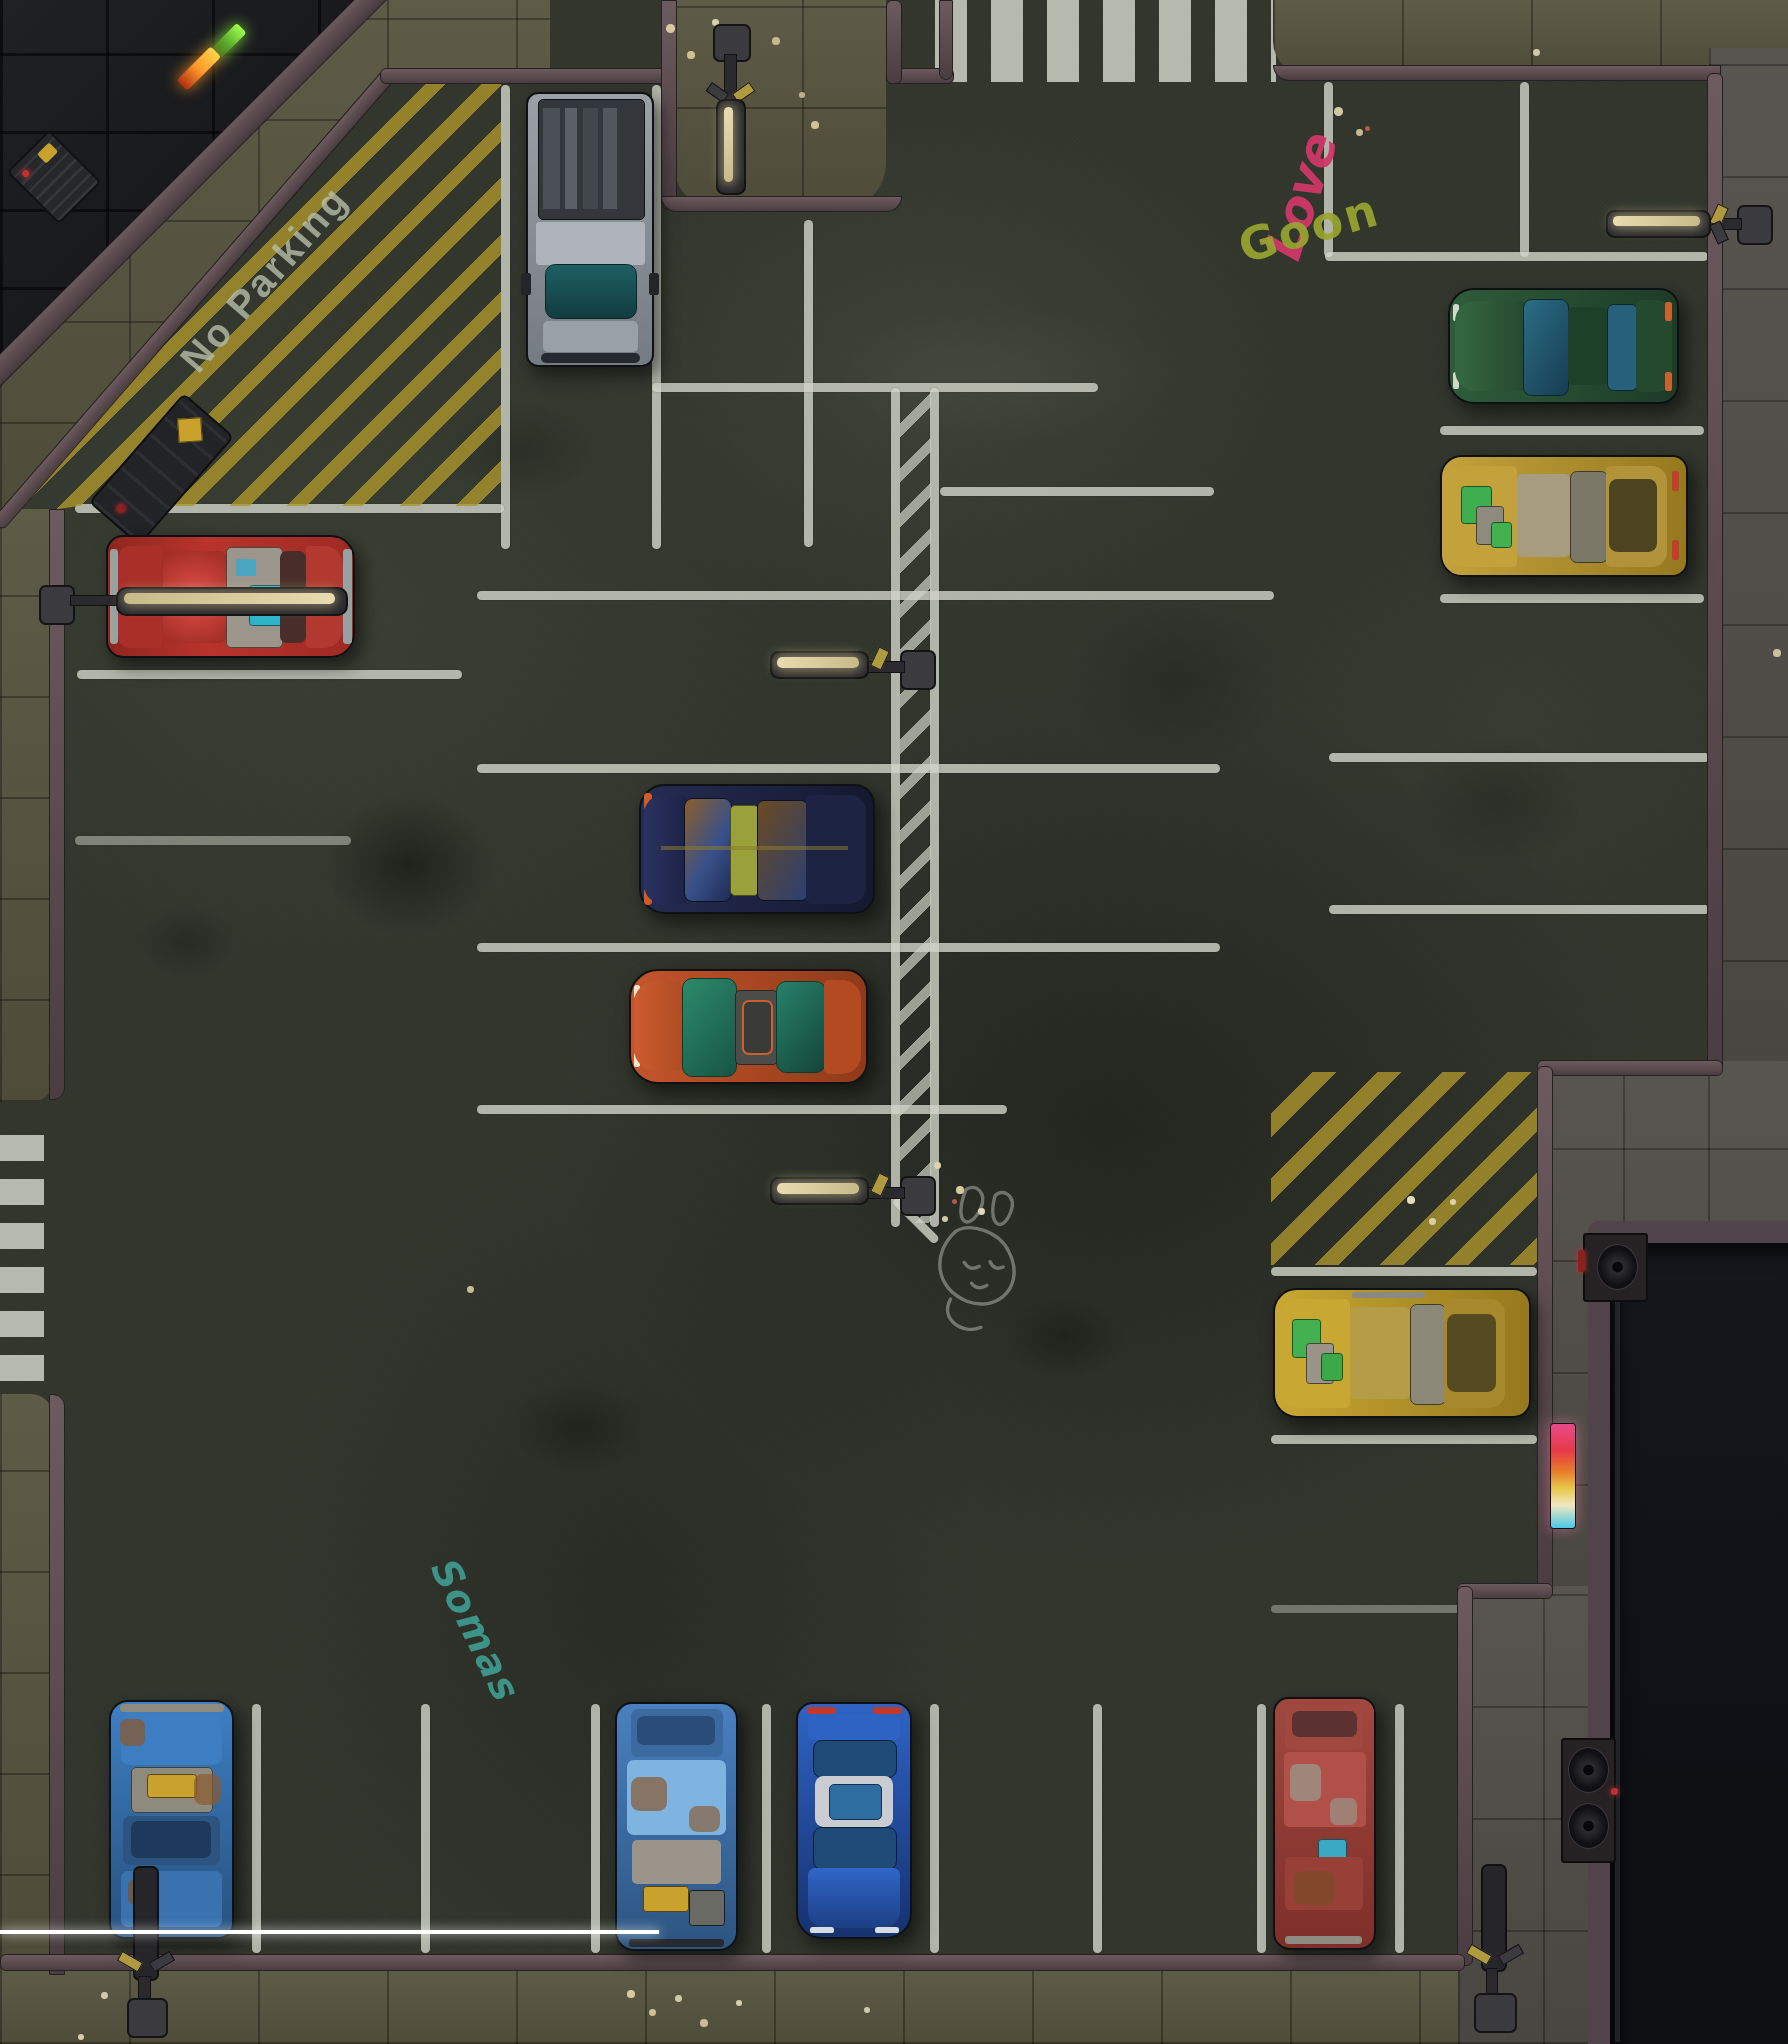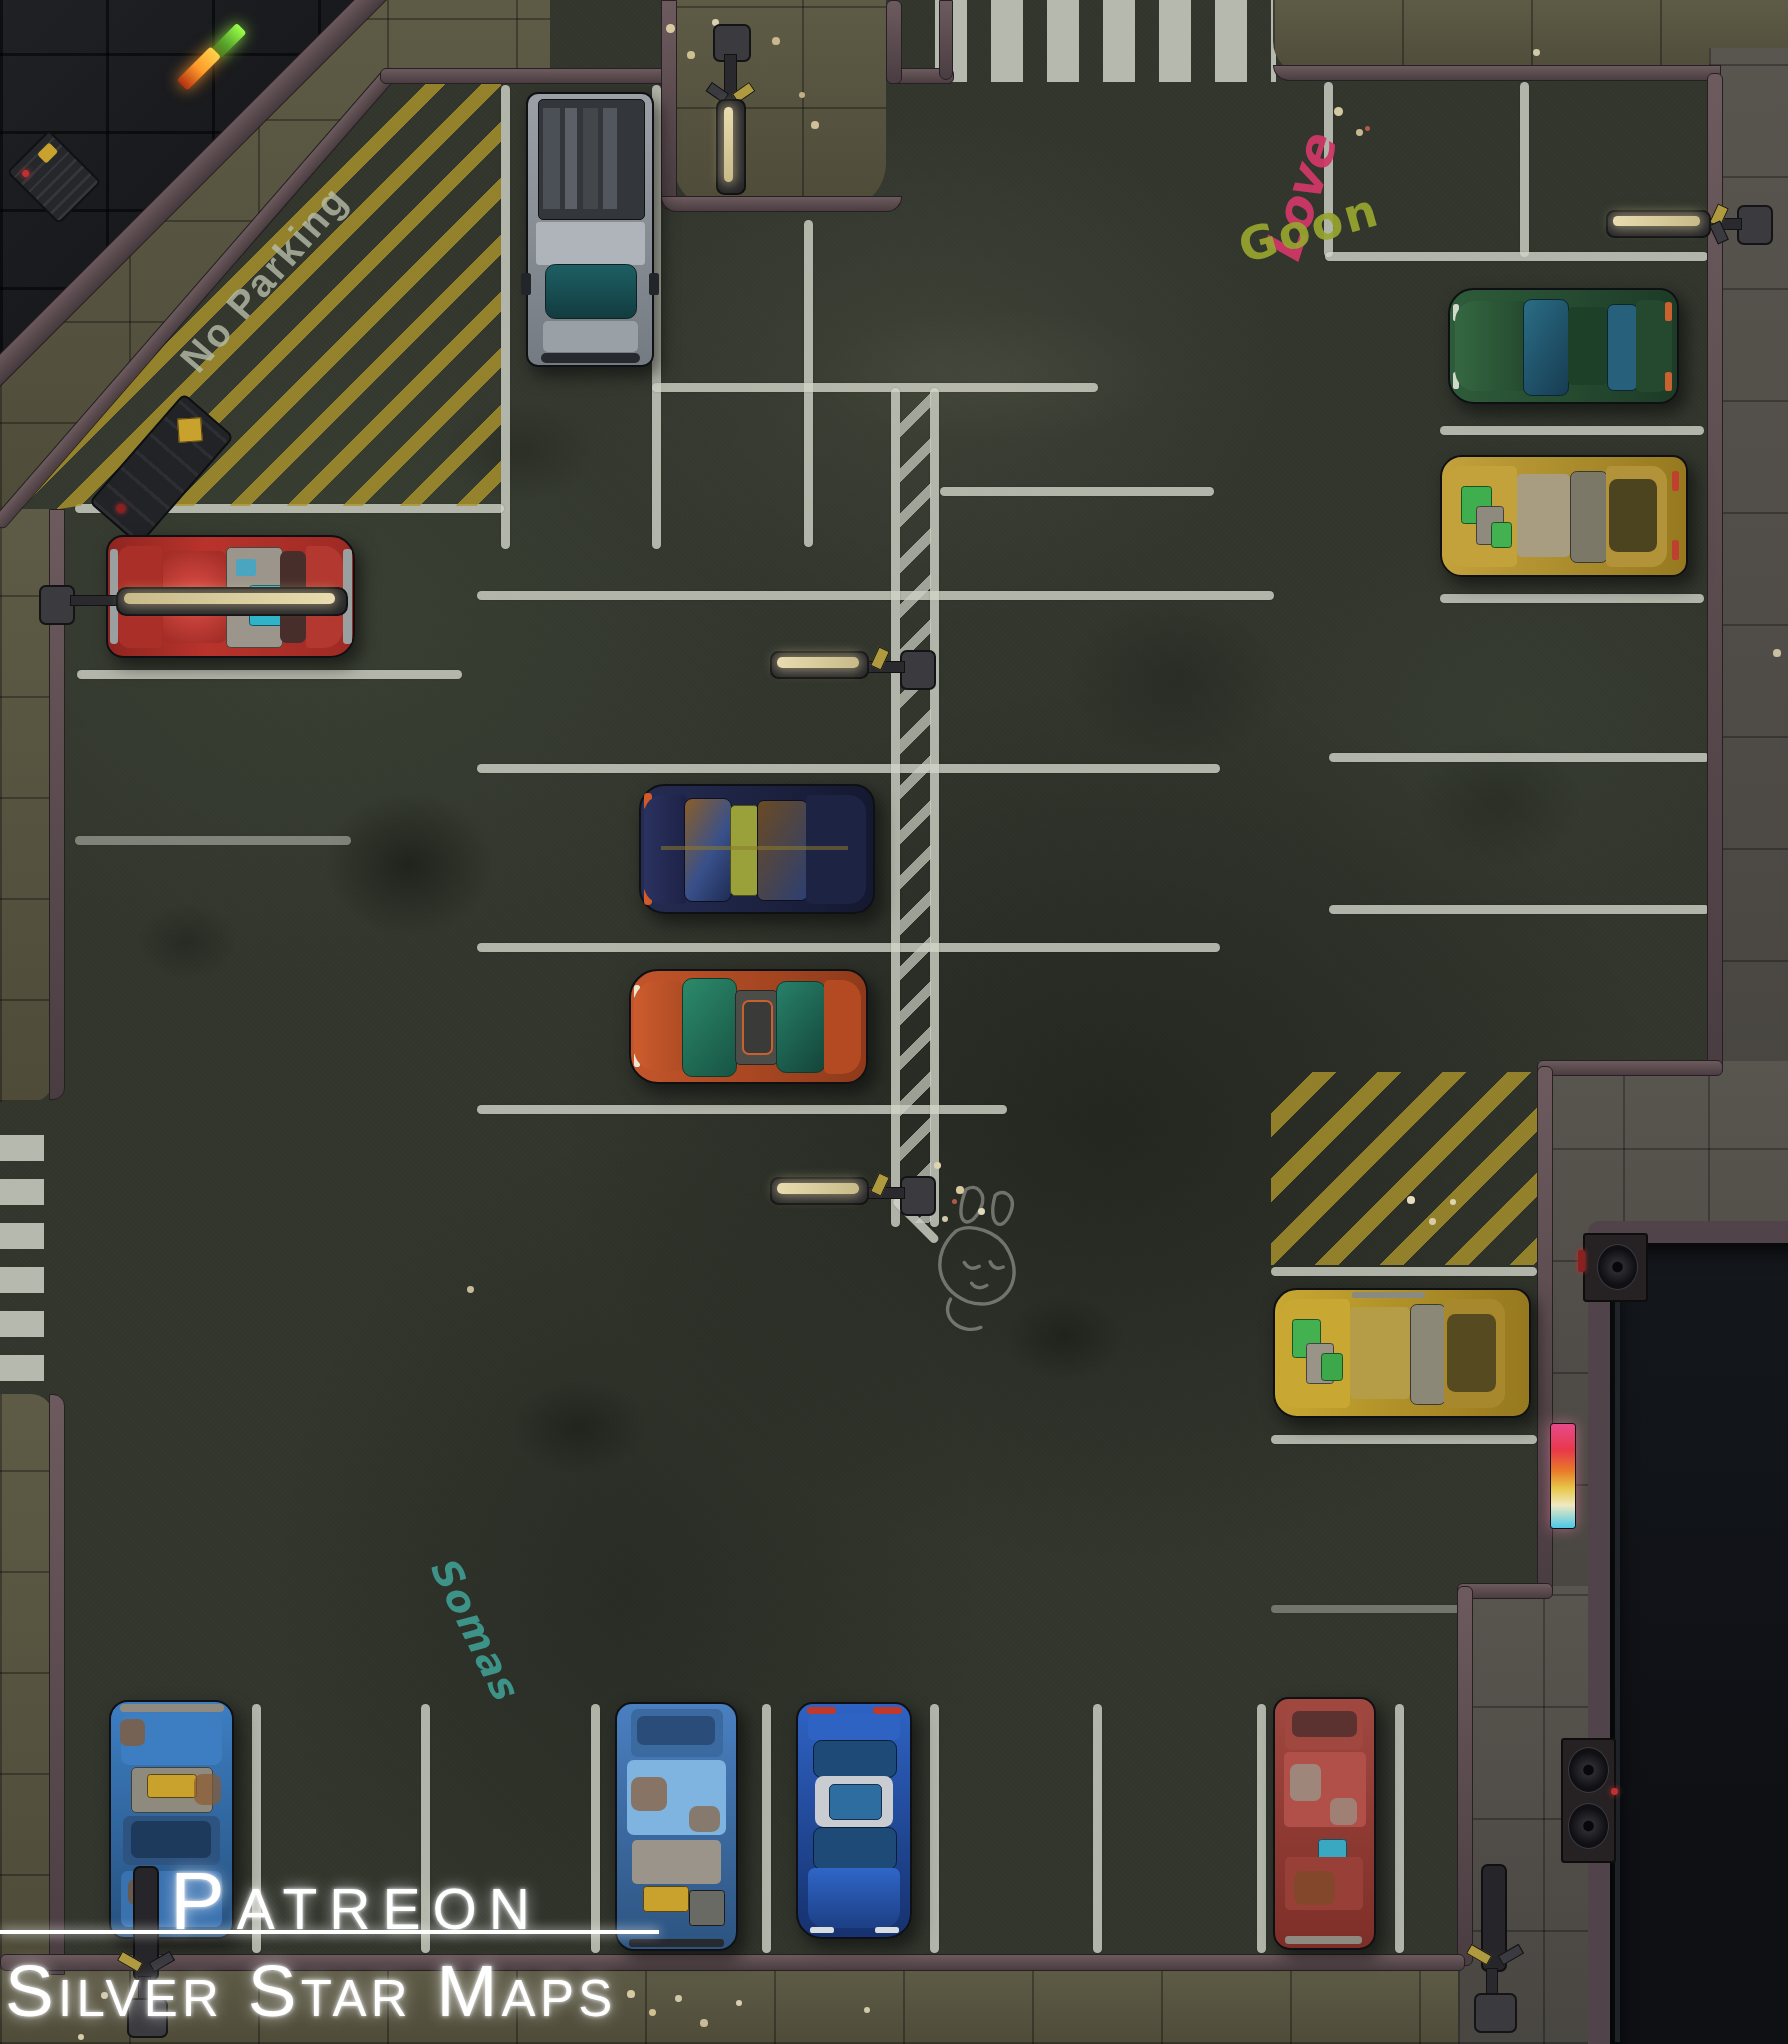--- a/index.html
+++ b/index.html
@@ -353,17 +353,15 @@
   <div class="graffiti g-teal">Somas</div>
   <svg class="doodle" width="145" height="170" viewBox="0 0 170 200">
     <g fill="none" stroke="#e8e8e0" stroke-width="4" stroke-linecap="round">
       <path d="M60 20 C 50 60, 70 70, 80 40 C 86 20, 70 10, 60 20 Z"></path>
       <path d="M95 22 C 90 58, 110 66, 116 38 C 120 18, 102 12, 95 22 Z"></path>
       <path d="M55 70 C 30 100, 40 140, 80 150 C 120 158, 145 120, 120 85 C 105 62, 70 58, 55 70 Z"></path>
       <path d="M70 105 q 8 10 18 2 M100 100 q 6 10 16 4 M82 128 q 8 8 18 0"></path>
       <path d="M60 150 C 50 175, 80 190, 100 178"></path>
     </g>
   </svg>
-  <div class="wm wm1">Patreon</div>
   <div class="wm-sep"></div>
-  <div class="wm wm2">Silver Star Maps</div>
 </div>
 
 
 </body></html>

